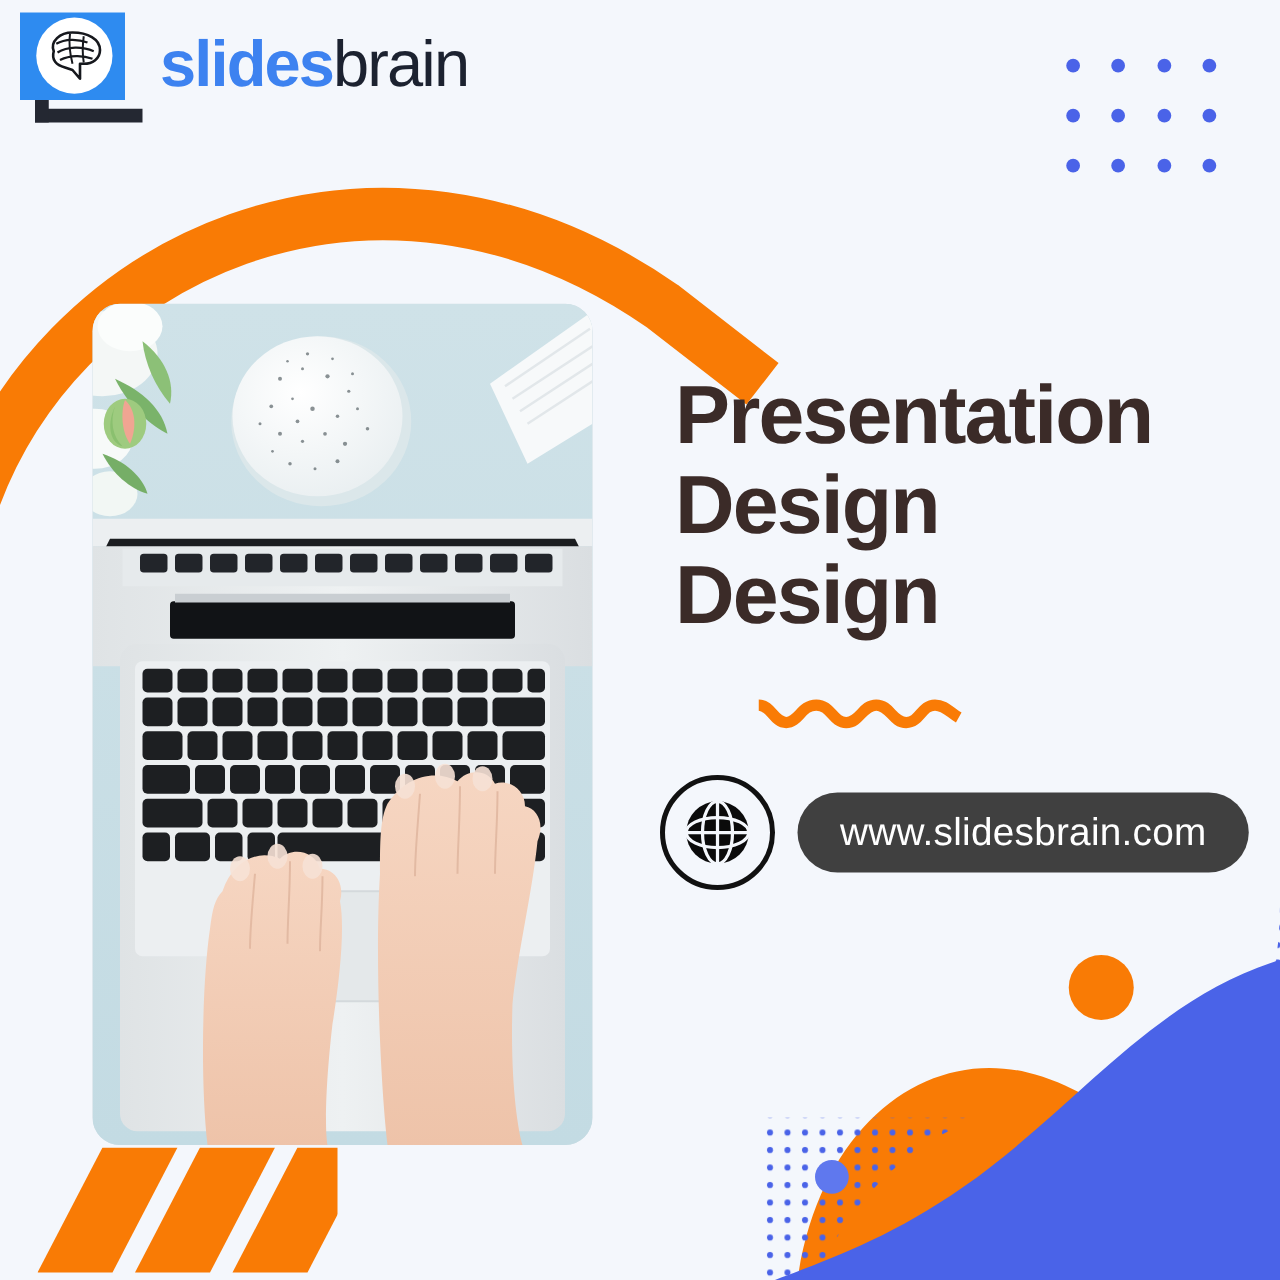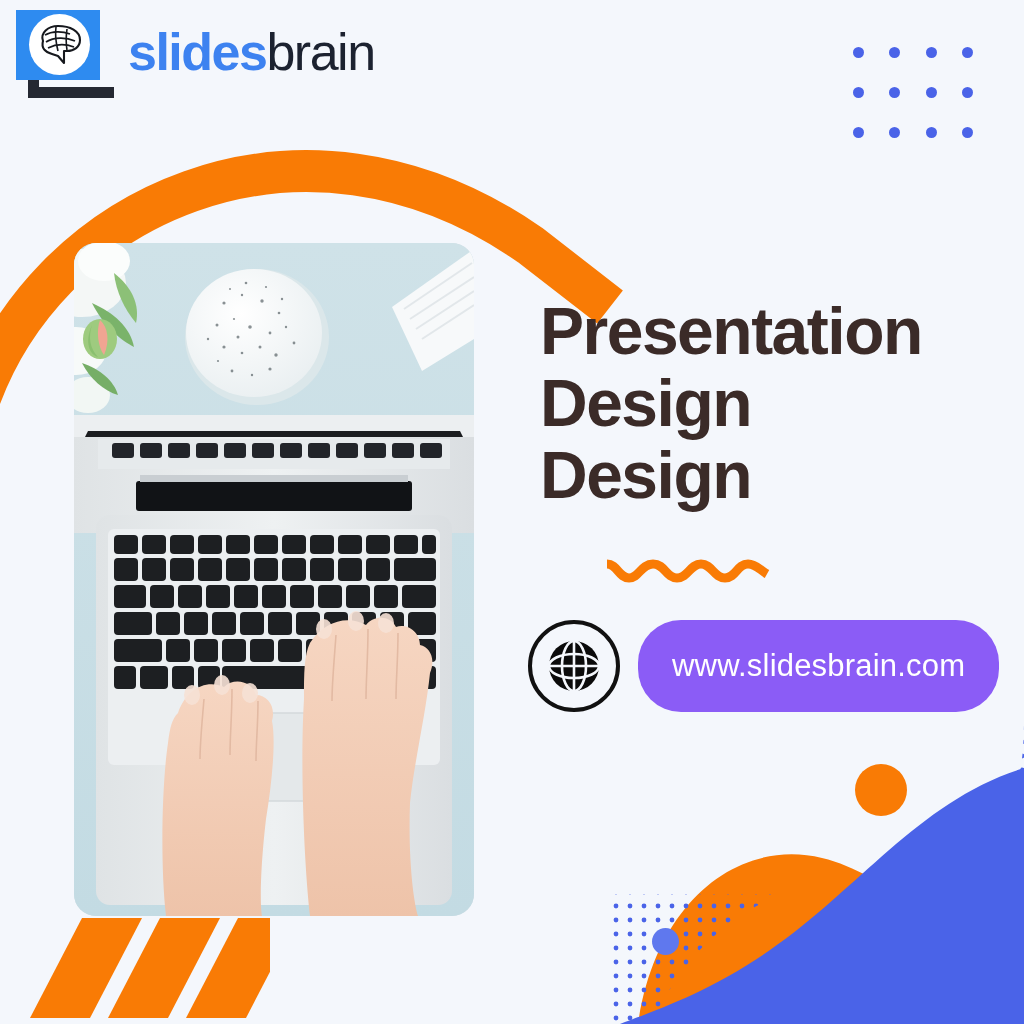--- a/index.html
+++ b/index.html
@@ -159,23 +159,23 @@
     flex: none;
     border-radius: 50%;
     border: 4px solid #111111;
     background: #f4f7fc;
     display: flex;
     align-items: center;
     justify-content: center;
     box-sizing: border-box;
   }
   .url-pill {
-    height: 92px;
+    height: 64px;
     border-radius: 43px;
-    background: #8b5cf6;
+    background: #404040;
     color: #ffffff;
     display: flex;
     align-items: center;
     justify-content: center;
     padding: 0 34px;
     font-size: 31px;
     letter-spacing: 0.2px;
     box-sizing: border-box;
   }
 </style>

